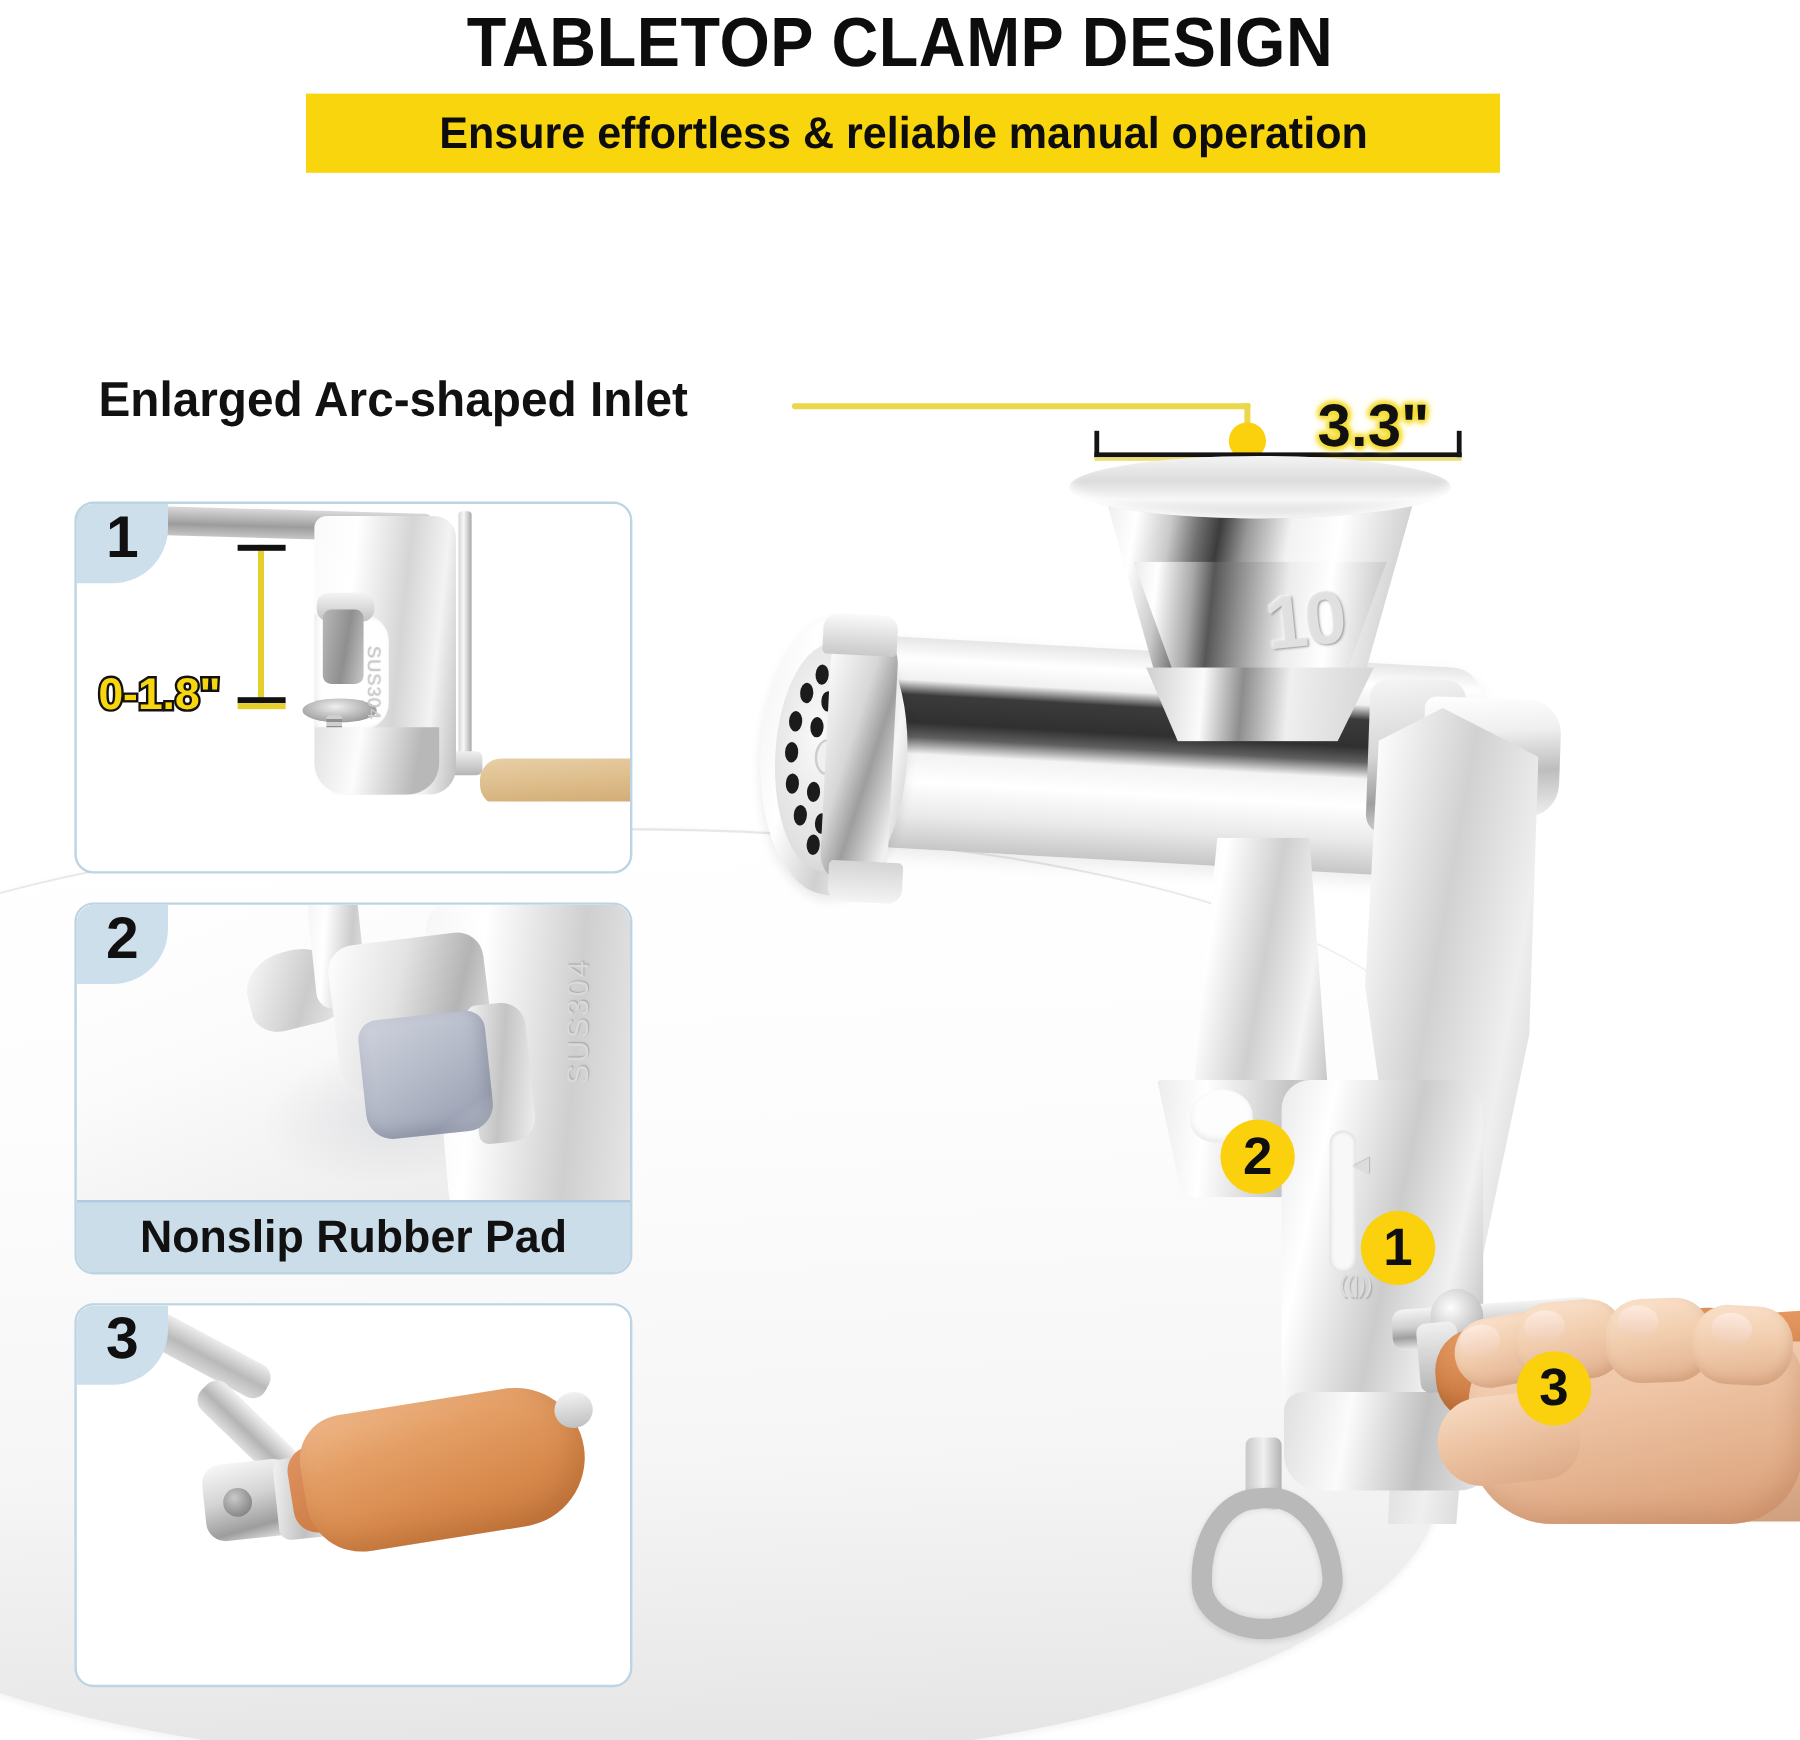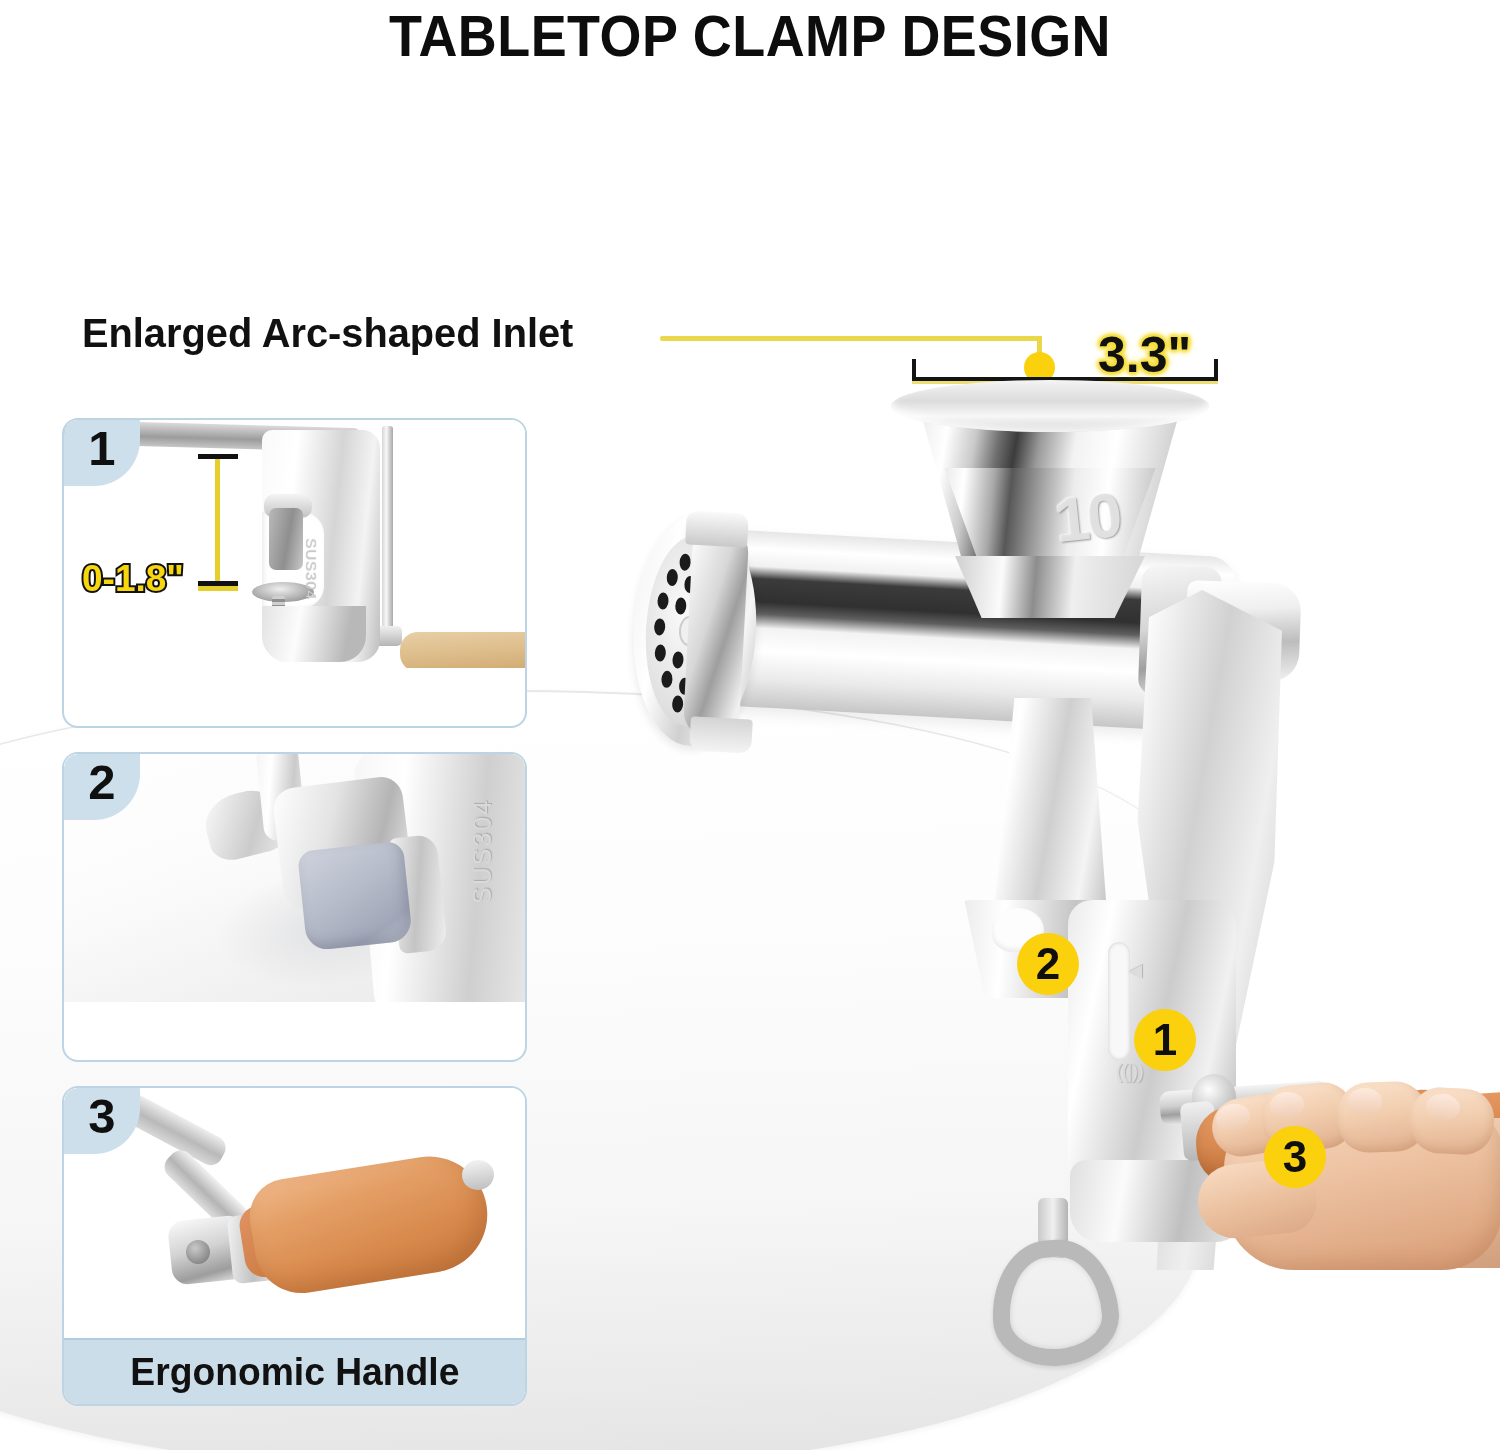--- a/index.html
+++ b/index.html
@@ -568,20 +568,23 @@
     background: linear-gradient(180deg,#f2f2f2,#c0c0c0);
     border-radius: 50%; transform: rotate(-9deg);
   }
 </style>
 </head>
 <body>
 
 <div id="page">
 
   <div class="hdr-title">TABLETOP CLAMP DESIGN</div>
+  <div class="hdr-band">
+    <div class="hdr-sub">Ensure effortless &amp; reliable manual operation</div>
+  </div>
 
   <div class="inlet-label">Enlarged Arc-shaped Inlet</div>
   <div class="leader-h"></div>
   <div class="leader-v"></div>
   <div class="leader-dot"></div>
 
   <div class="table-top"></div>
   <div class="table-edge"></div>
 
   <div class="dim33-line">
@@ -701,34 +704,34 @@
       <div class="c2-sus">SUS304</div>
       <div class="c2-foot-l"></div>
       <div class="c2-stem"></div>
       <div class="c2-bracket"></div>
       <div class="c2-lip"></div>
       <div class="c2-pad"></div>
     </div>
     <div class="card-badge">
       <span>2</span>
     </div>
+    <div class="card-label">
+      <span>Nonslip Rubber Pad</span>
+    </div>
   </div>
 
   <div class="card" id="card-3">
     <div class="card-img">
       <div class="c3-arm"></div>
       <div class="c3-arm2"></div>
       <div class="c3-hub"></div>
       <div class="c3-bolt"></div>
       <div class="c3-collar"></div>
       <div class="c3-wood-neck"></div>
       <div class="c3-wood"></div>
       <div class="c3-tip"></div>
     </div>
     <div class="card-badge">
       <span>3</span>
     </div>
-    <div class="card-label">
-      <span>Ergonomic Handle</span>
-    </div>
   </div>
 
 </div>
 
 </body></html>

